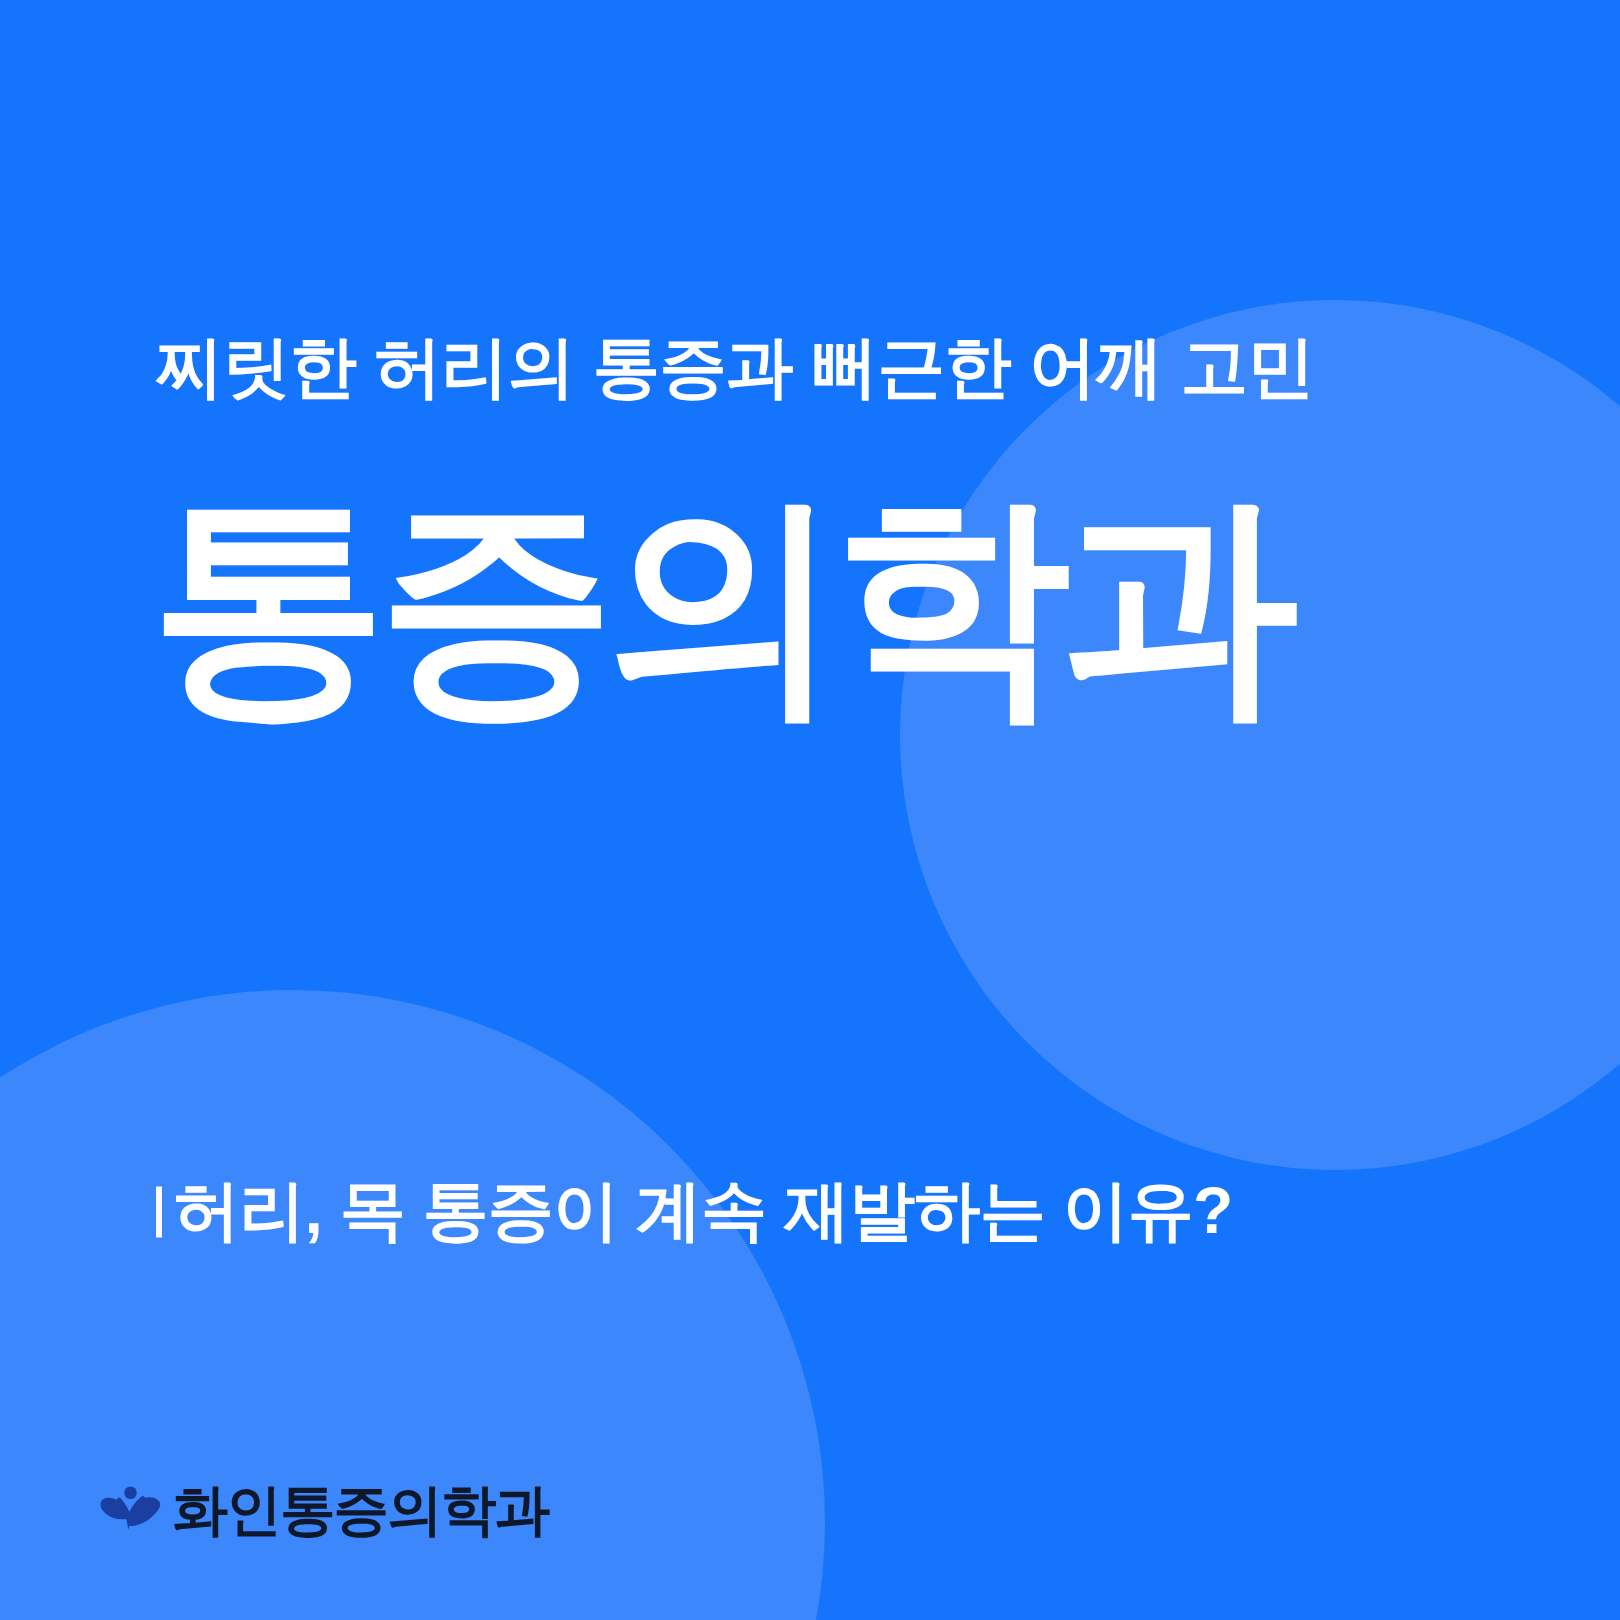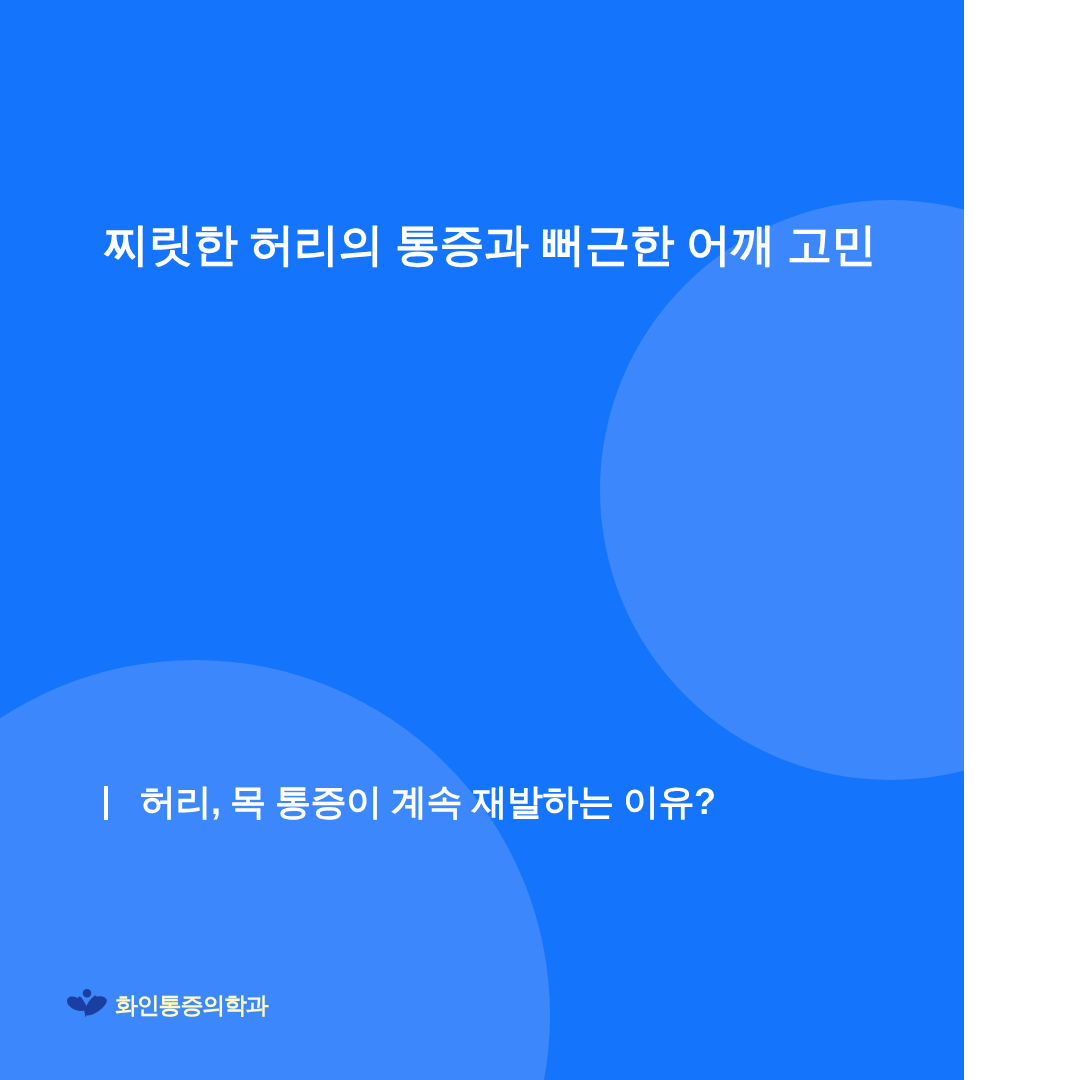--- a/index.html
+++ b/index.html
@@ -8,21 +8,21 @@
   }
   body {
     width: 1080px;
     height: 1080px;
     overflow: hidden;
     font-family: "Liberation Sans", "DejaVu Sans", sans-serif;
   }
 
   #poster {
     position: relative;
-    width: 964px;
+    width: 1080px;
     height: 1080px;
     background: #1574fc;
     overflow: hidden;
   }
 
   
   .bg-circle {
     position: absolute;
     border-radius: 50%;
     background: #3b87fb;
@@ -77,23 +77,23 @@
     display: block;
   }
 
   
   #caption {
     position: absolute;
     left: 104px;
     top: 778px;
     display: flex;
     align-items: center;
-    gap: 32px;
+    gap: 8px;
     color: #ffffff;
-    font-size: 36px;
+    font-size: 44px;
     font-weight: 700;
     letter-spacing: -0.5px;
     white-space: nowrap;
   }
   #caption-bar {
     display: inline-block;
     width: 4px;
     height: 34px;
     background: #ffffff;
     flex: none;
@@ -108,41 +108,42 @@
     align-items: center;
     gap: 7px;
   }
   #logo-mark {
     width: 42px;
     height: 34px;
     flex: none;
     display: block;
   }
   #logo-text {
-    font-size: 23px;
+    font-size: 37px;
     font-weight: 800;
-    color: #fef9c3;
+    color: #0f172a;
     letter-spacing: -1.2px;
     line-height: 1;
     white-space: nowrap;
   }
 </style>
 </head>
 <body>
 
 <div id="poster">
 
   <div class="bg-circle" id="circle-top-right"></div>
   <div class="bg-circle" id="circle-bottom-left"></div>
 
   <div id="content">
 
     <div id="eyebrow">찌릿한 허리의 통증과 뻐근한 어깨 고민</div>
 
     <div id="headline">
+      <span class="hl-line">통증의학과</span>
     </div>
 
     <div id="caption">
       <span id="caption-bar"></span>
       <span>허리, 목 통증이 계속 재발하는 이유?</span>
     </div>
 
     <div id="logo">
       <svg id="logo-mark" viewBox="0 0 42 34">
 

